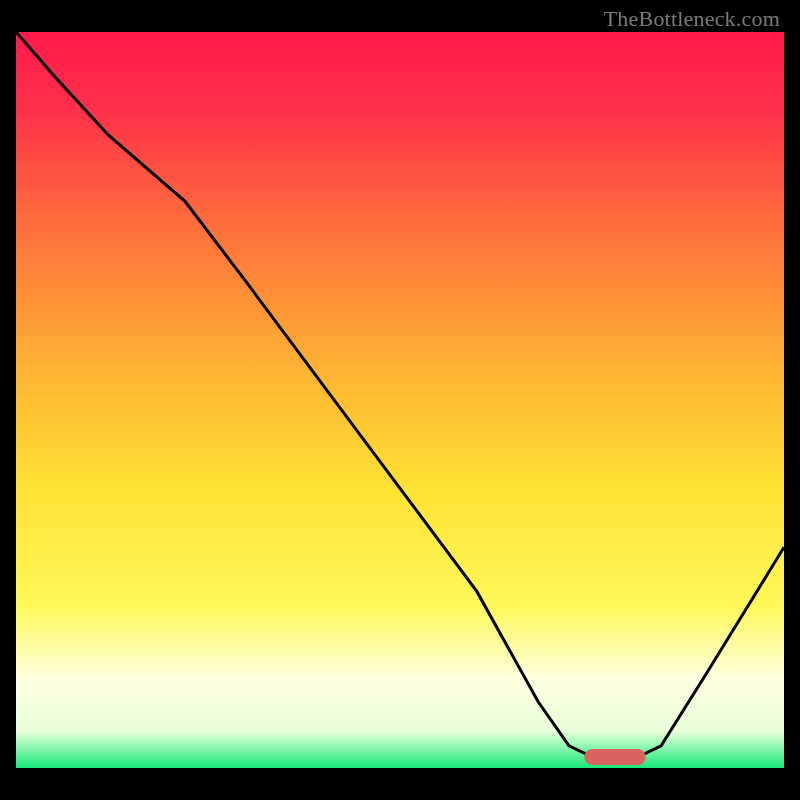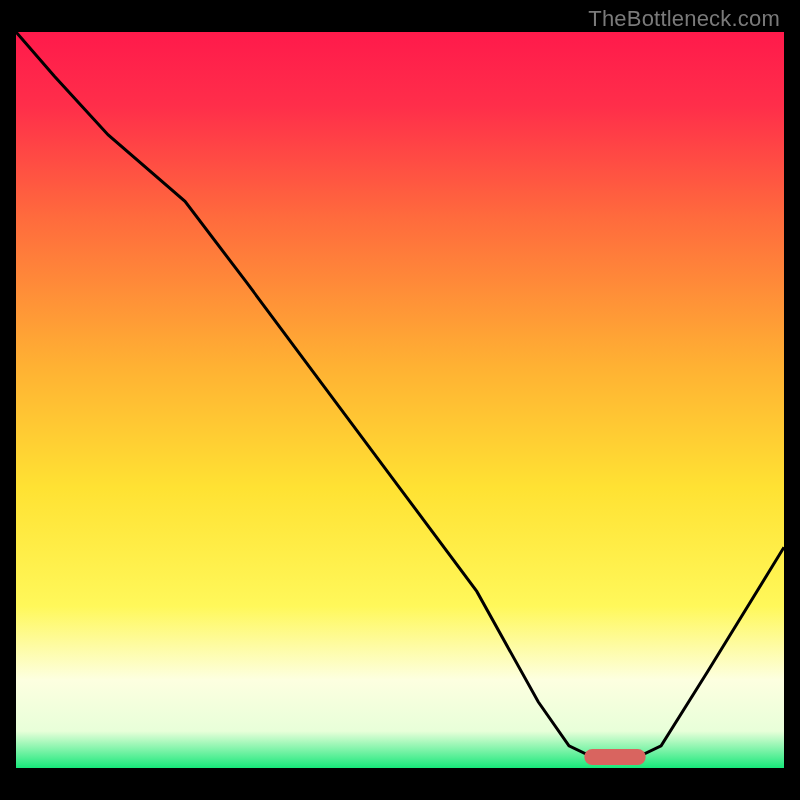--- a/index.html
+++ b/index.html
@@ -22,21 +22,21 @@
     position: absolute;
     left: 0;
     top: 0;
     width: 768px;
     height: 752px;
   }
   .watermark {
     position: absolute;
     right: 20px;
     top: 6px;
-    font-family: Liberation Sans, sans-serif;
+    font-family: Liberation Serif, serif;
     font-size: 22px;
     color: #7a7a7a;
     letter-spacing: 0.2px;
   }
   svg { display: block; }
 </style>
 </head>
 <body>
 
 <div class="watermark">TheBottleneck.com</div>

